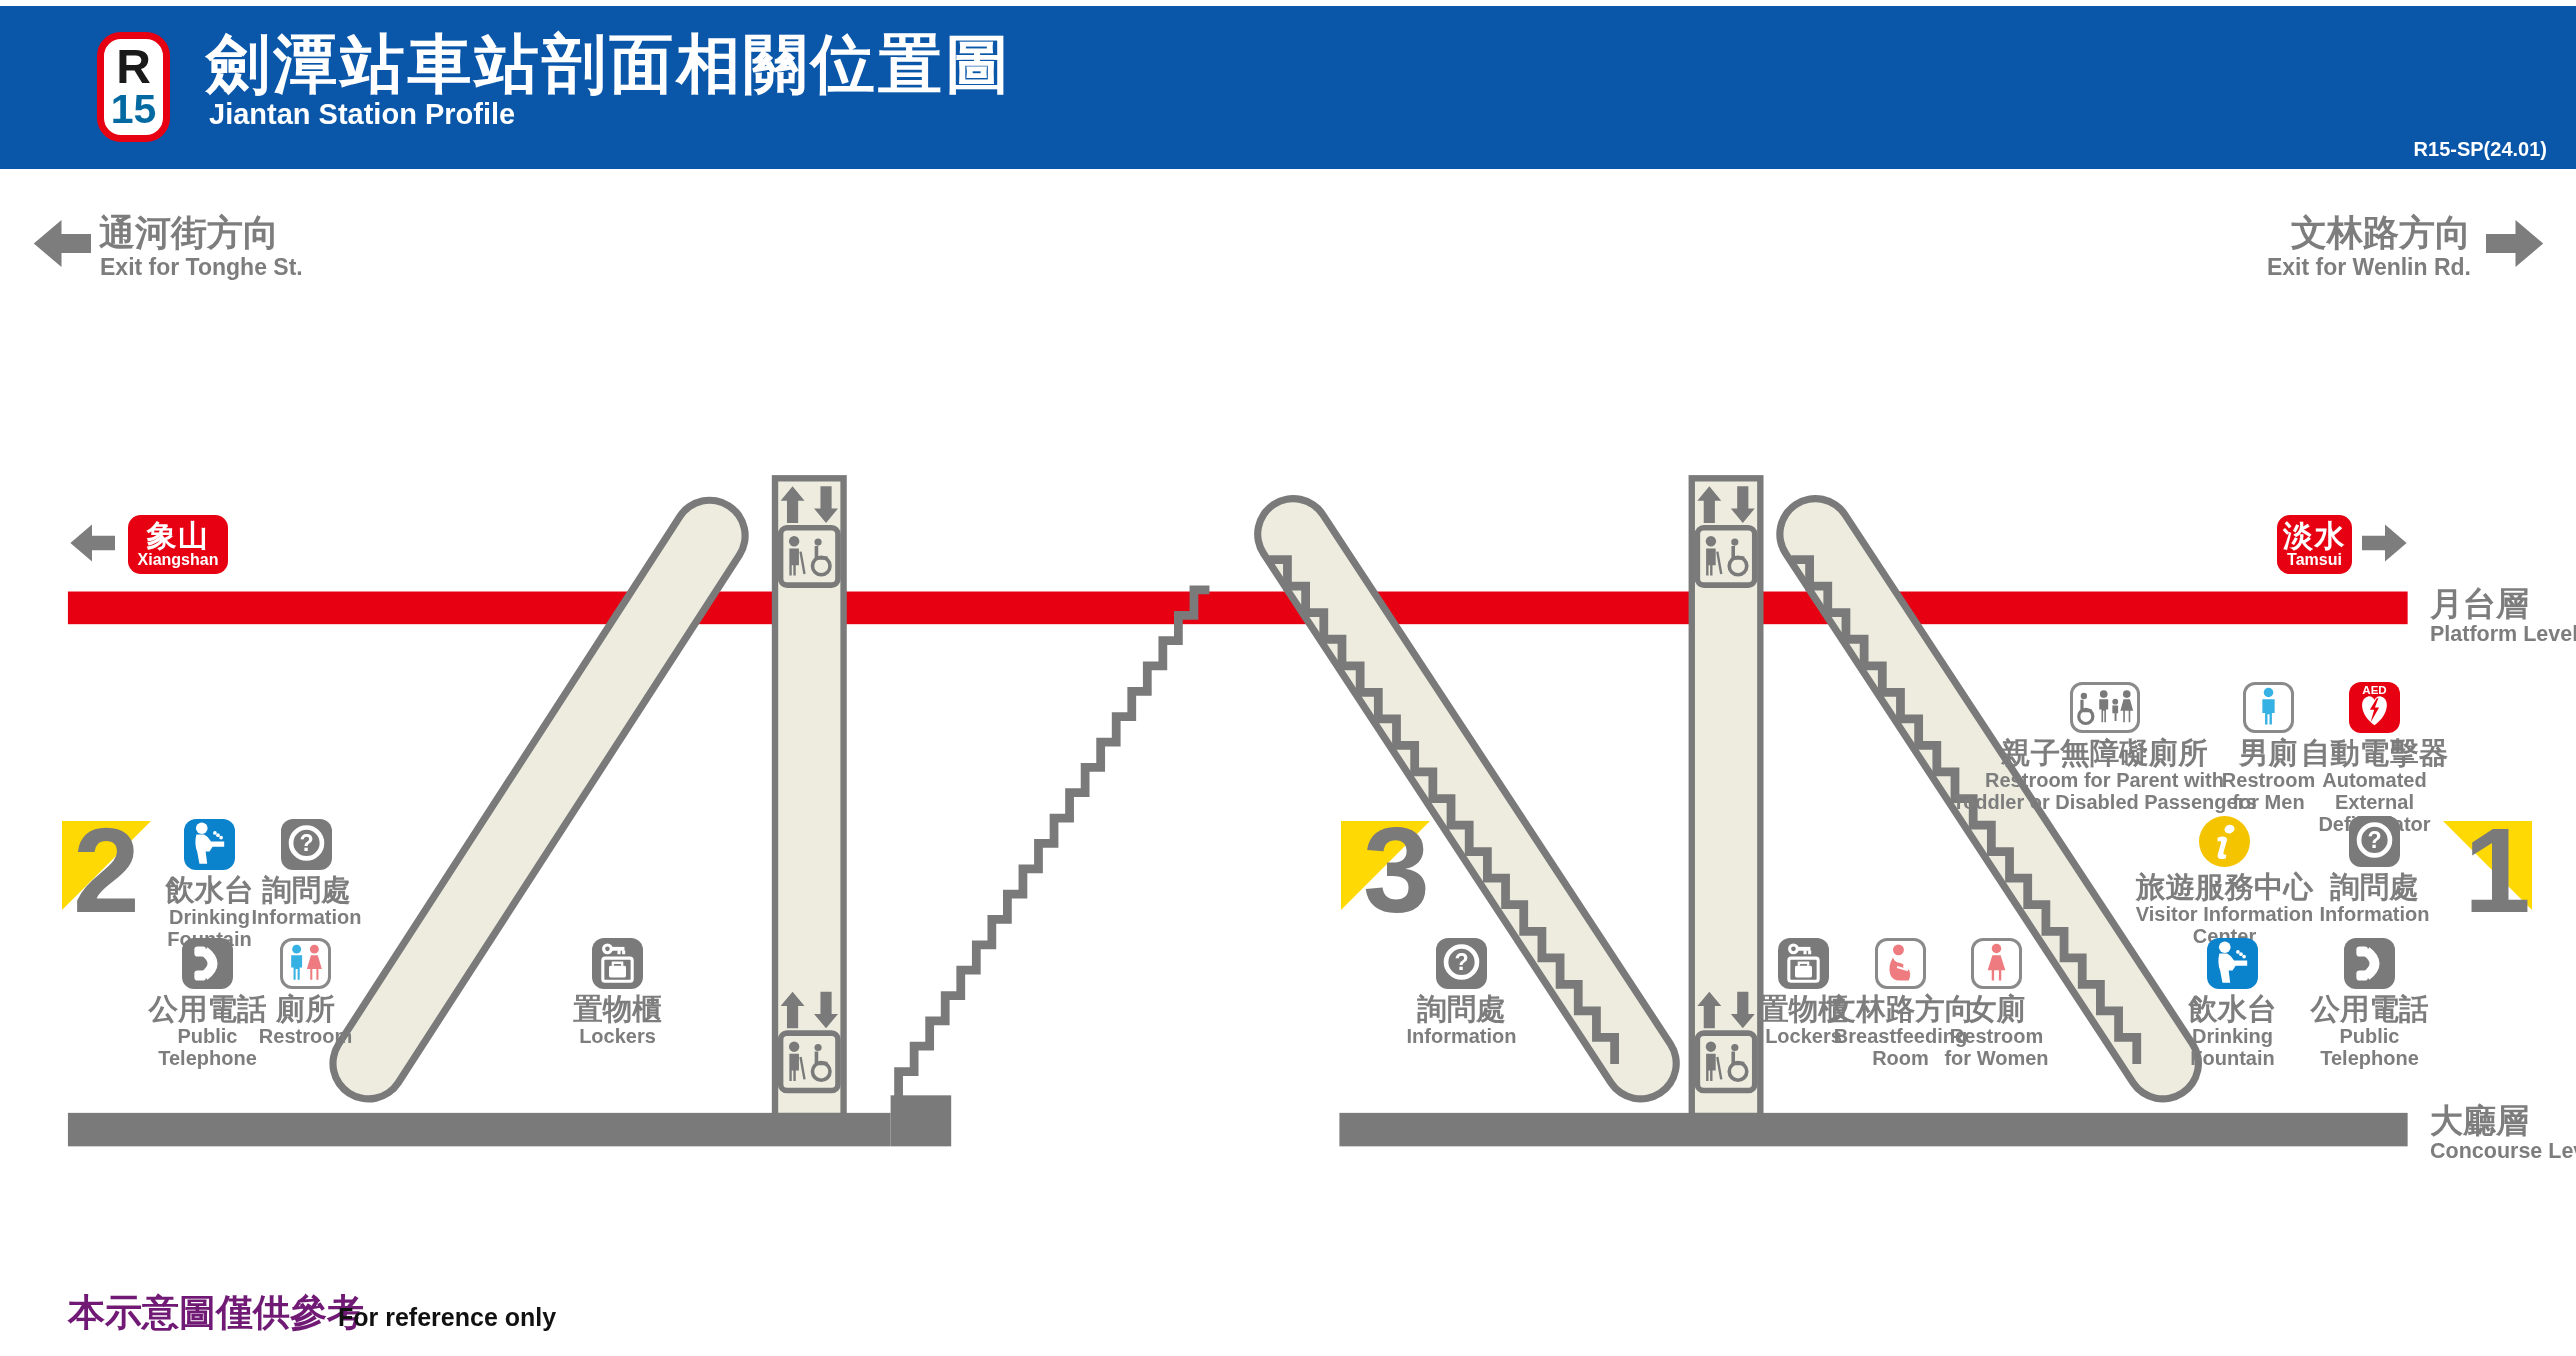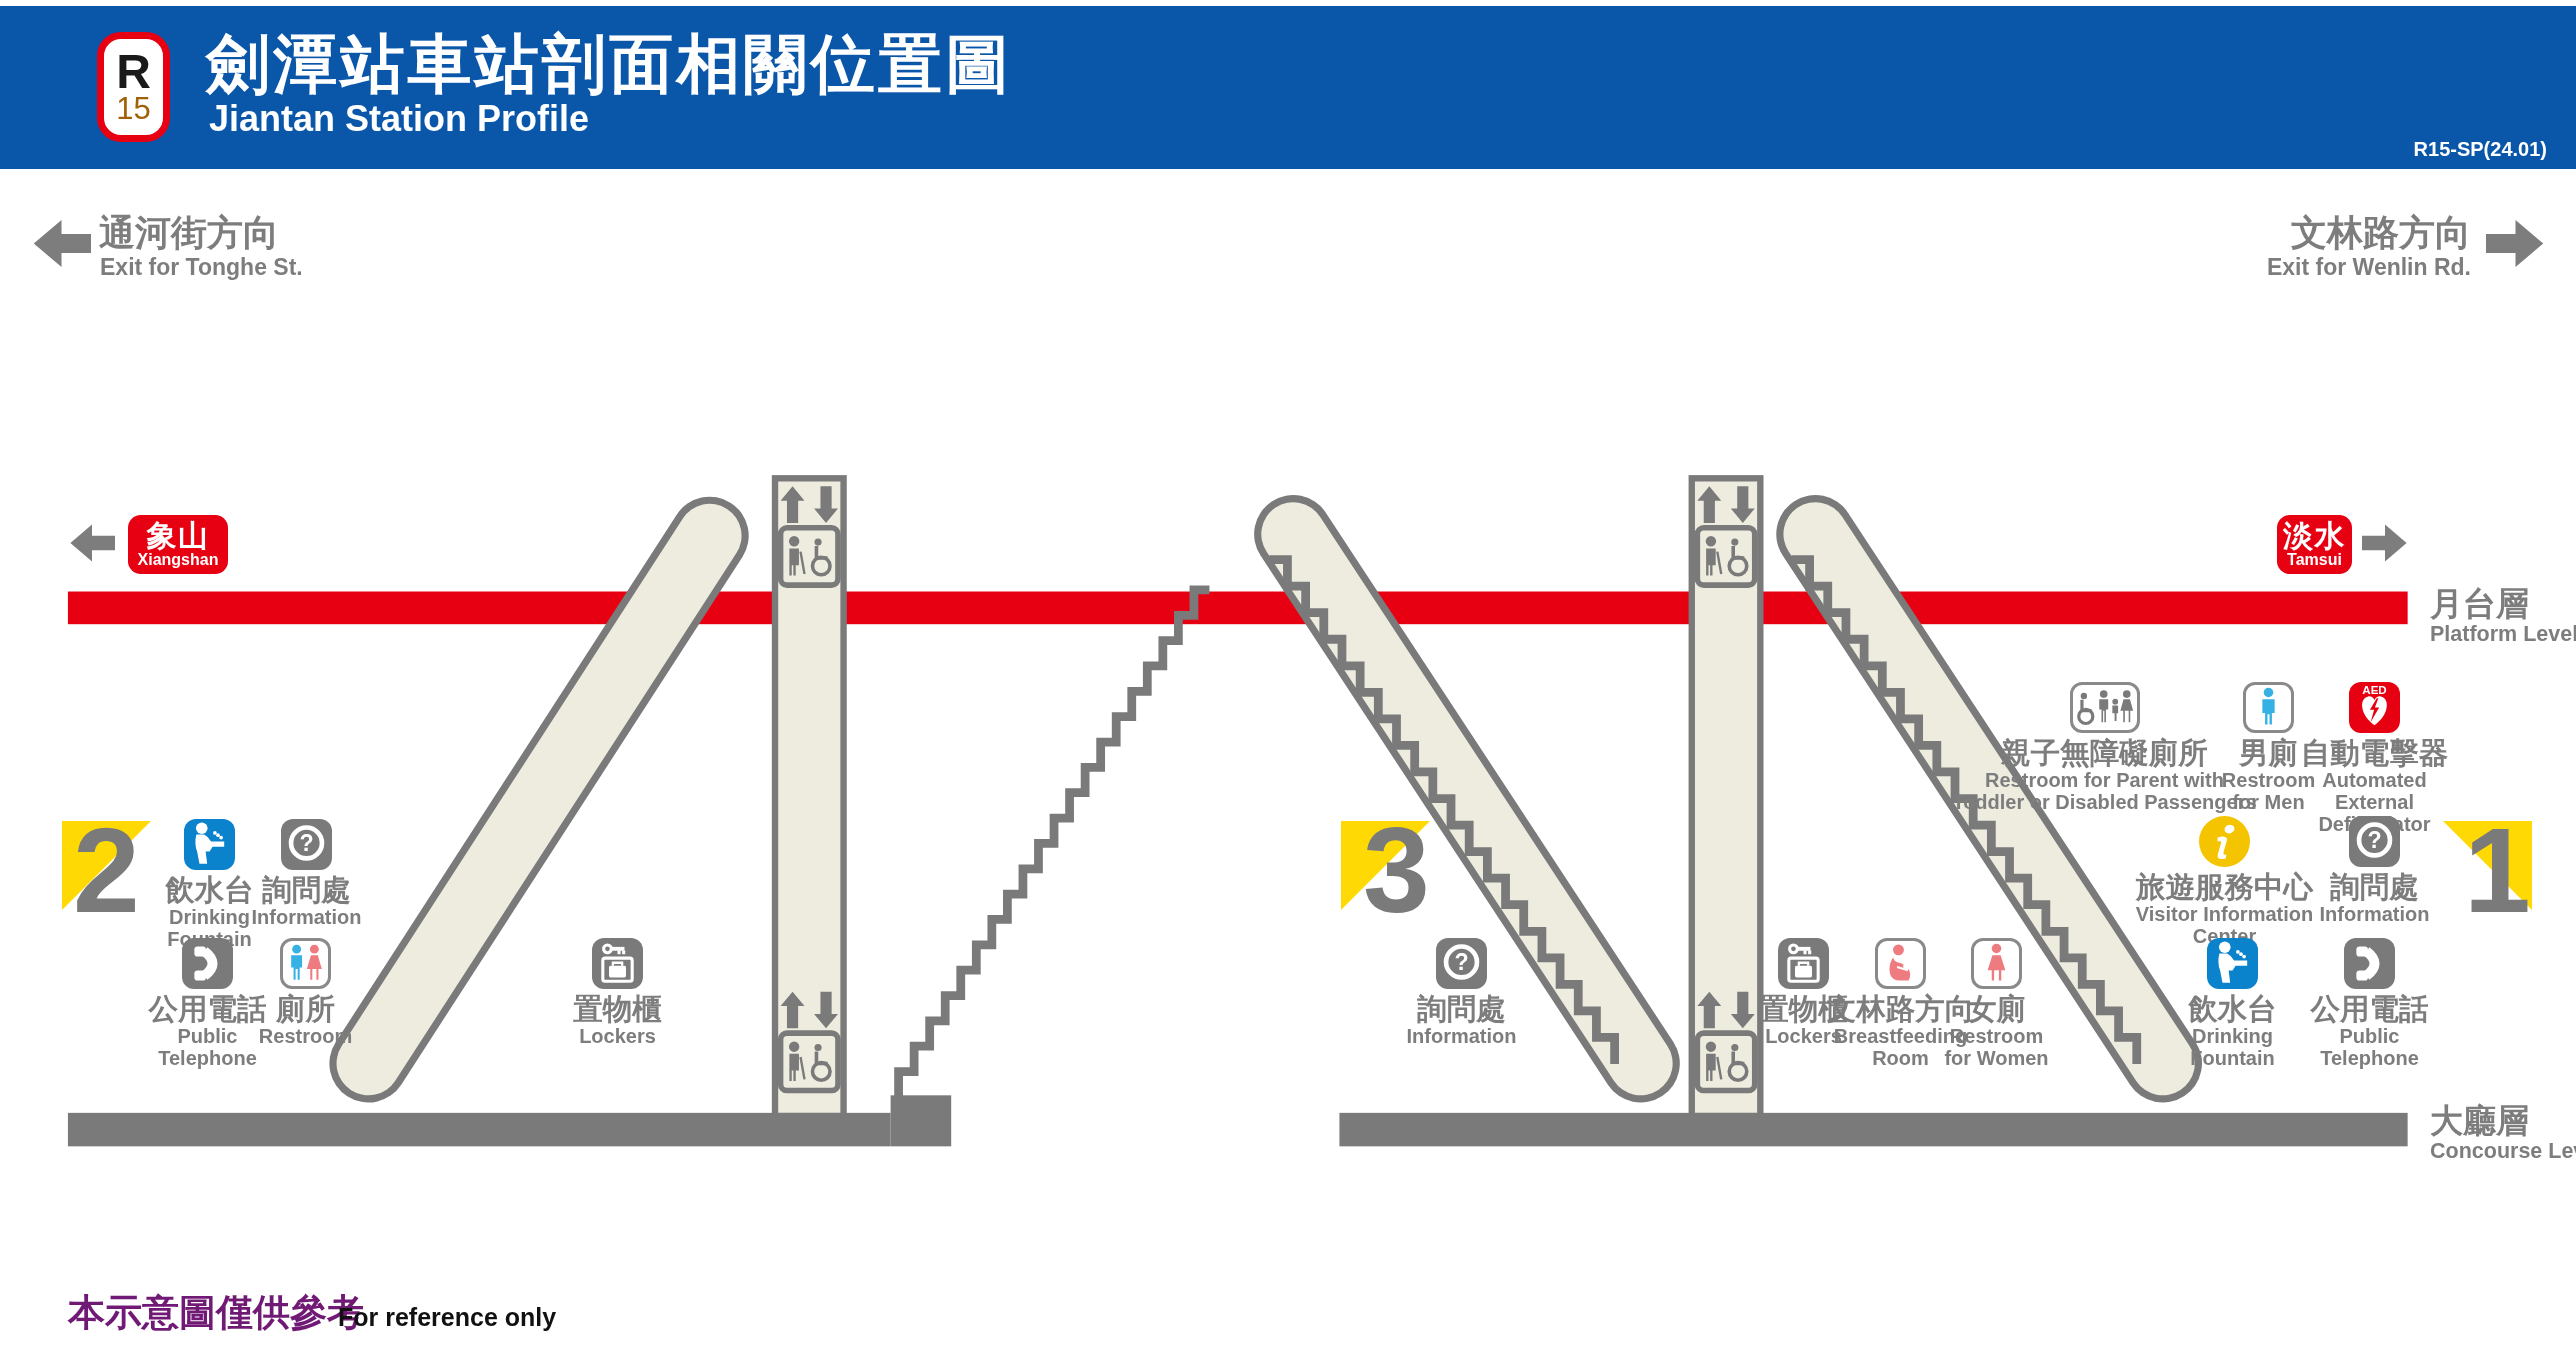--- a/index.html
+++ b/index.html
@@ -5,23 +5,23 @@
   html,body{margin:0;padding:0;background:#fff}
   .canvas{position:relative;width:2576px;height:1356px;background:#ffffff;overflow:hidden;
           font-family:"Liberation Sans","DejaVu Sans",sans-serif}
   .abs{position:absolute}
   
   .header{position:absolute;left:0;top:6.4px;width:2576px;height:163px;background:#0a57aa}
   .stn-badge{position:absolute;left:97px;top:25.5px;width:73px;height:110px;background:#fff;
              border:7.2px solid #e60012;border-radius:24px;display:flex;flex-direction:column;
              align-items:center;justify-content:center;box-sizing:border-box}
   .stn-badge .r{font-size:48px;font-weight:bold;color:#1a1a1a;line-height:.92}
-  .stn-badge .n{font-size:31px;font-weight:normal;color:#a16207;line-height:.95}
+  .stn-badge .n{font-size:41px;font-weight:bold;color:#0369a1;line-height:.95}
   .title-zh{position:absolute;left:206px;top:14.4px;font-size:64px;font-weight:bold;color:#fff;letter-spacing:3.2px;white-space:nowrap}
-  .title-en{position:absolute;left:209px;top:92px;font-size:36px;font-weight:bold;color:#fff}
+  .title-en{position:absolute;left:209px;top:92px;font-size:29px;font-weight:bold;color:#fff}
   .version{position:absolute;right:29px;bottom:8px;font-size:20px;font-weight:bold;color:#ffffff}
   
   .dir-zh{font-size:36px;font-weight:bold;color:#7d7d7d;white-space:nowrap}
   .dir-en{font-size:23px;font-weight:bold;color:#7d7d7d;white-space:nowrap}
   
   .term-badge{position:absolute;background:#e60012;border-radius:12.8px;color:#fff;text-align:center;
               display:flex;flex-direction:column;align-items:center;justify-content:center}
   .term-badge .zh{font-size:30px;font-weight:bold;line-height:1.05;letter-spacing:1.6px}
   .term-badge .en{font-size:16px;font-weight:bold;line-height:1.05}
   .lvl-zh{font-size:33px;font-weight:bold;color:#7d7d7d;white-space:nowrap}

